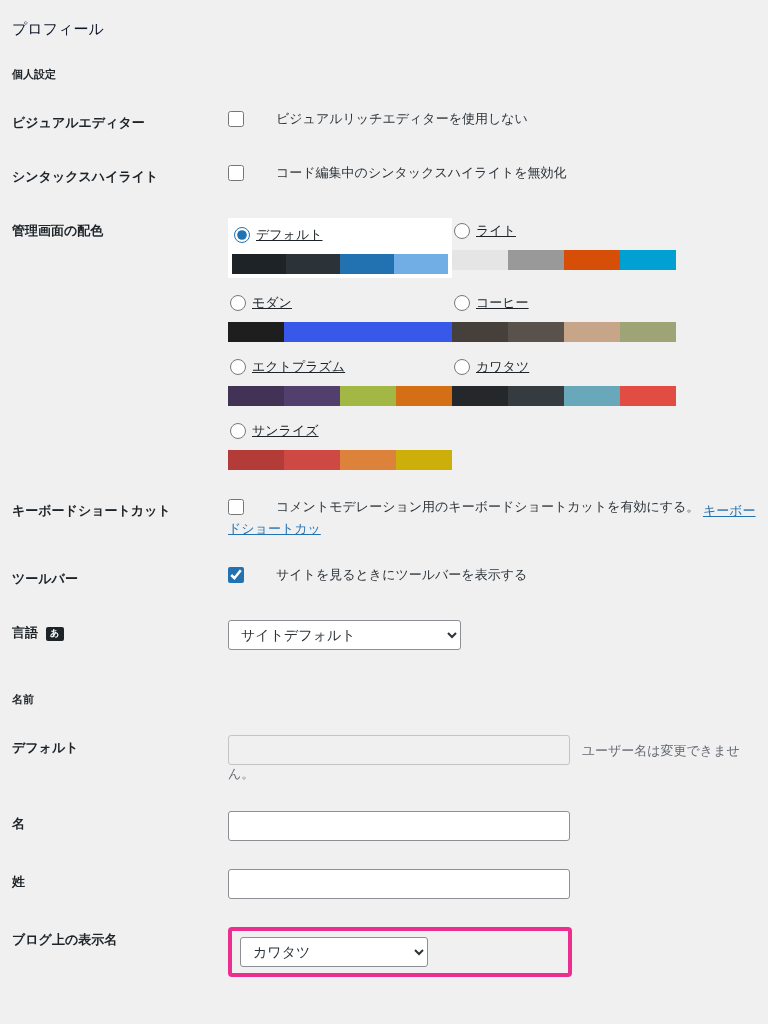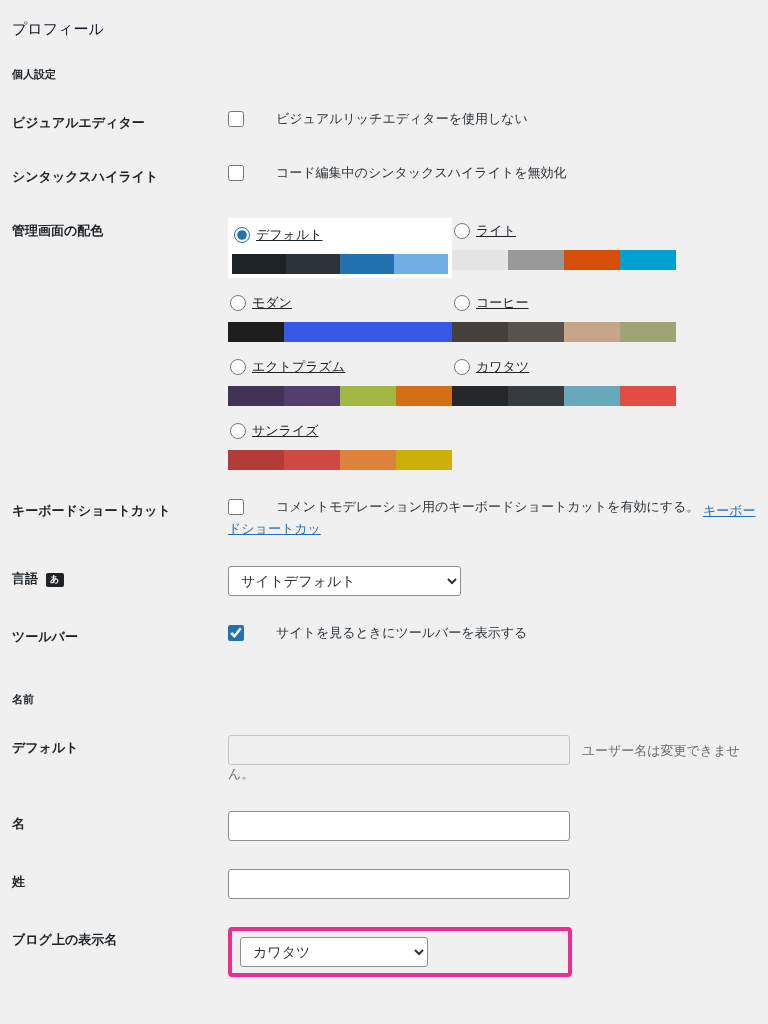--- a/index.html
+++ b/index.html
@@ -248,37 +248,37 @@
     <th>キーボードショートカット</th>
     <td>
       <label class="chk-label">
         <input type="checkbox" style="">
         <span>コメントモデレーション用のキーボードショートカットを有効にする。</span>
       </label>
       <a href="#" class="link">キーボードショートカッ</a>
     </td>
   </tr>
   <tr>
+    <th>ツールバー</th>
+    <td>
+      <label class="chk-label">
+        <input type="checkbox" checked="" style="">
+        <span>サイトを見るときにツールバーを表示する</span>
+      </label>
+    </td>
+  </tr>
+  <tr>
     <th>
       <span>言語</span>
       <span class="lang-icon">あ</span>
     </th>
     <td>
       <select class="lang">
         <option>サイトデフォルト</option>
       </select>
-    </td>
-  </tr>
-  <tr>
-    <th>ツールバー</th>
-    <td>
-      <label class="chk-label">
-        <input type="checkbox" checked="" style="">
-        <span>サイトを見るときにツールバーを表示する</span>
-      </label>
     </td>
   </tr>
 </tbody>
   </table>
 
 <h2>名前</h2>
 
 <table class="form-table">
   <tbody>
       <tr>

